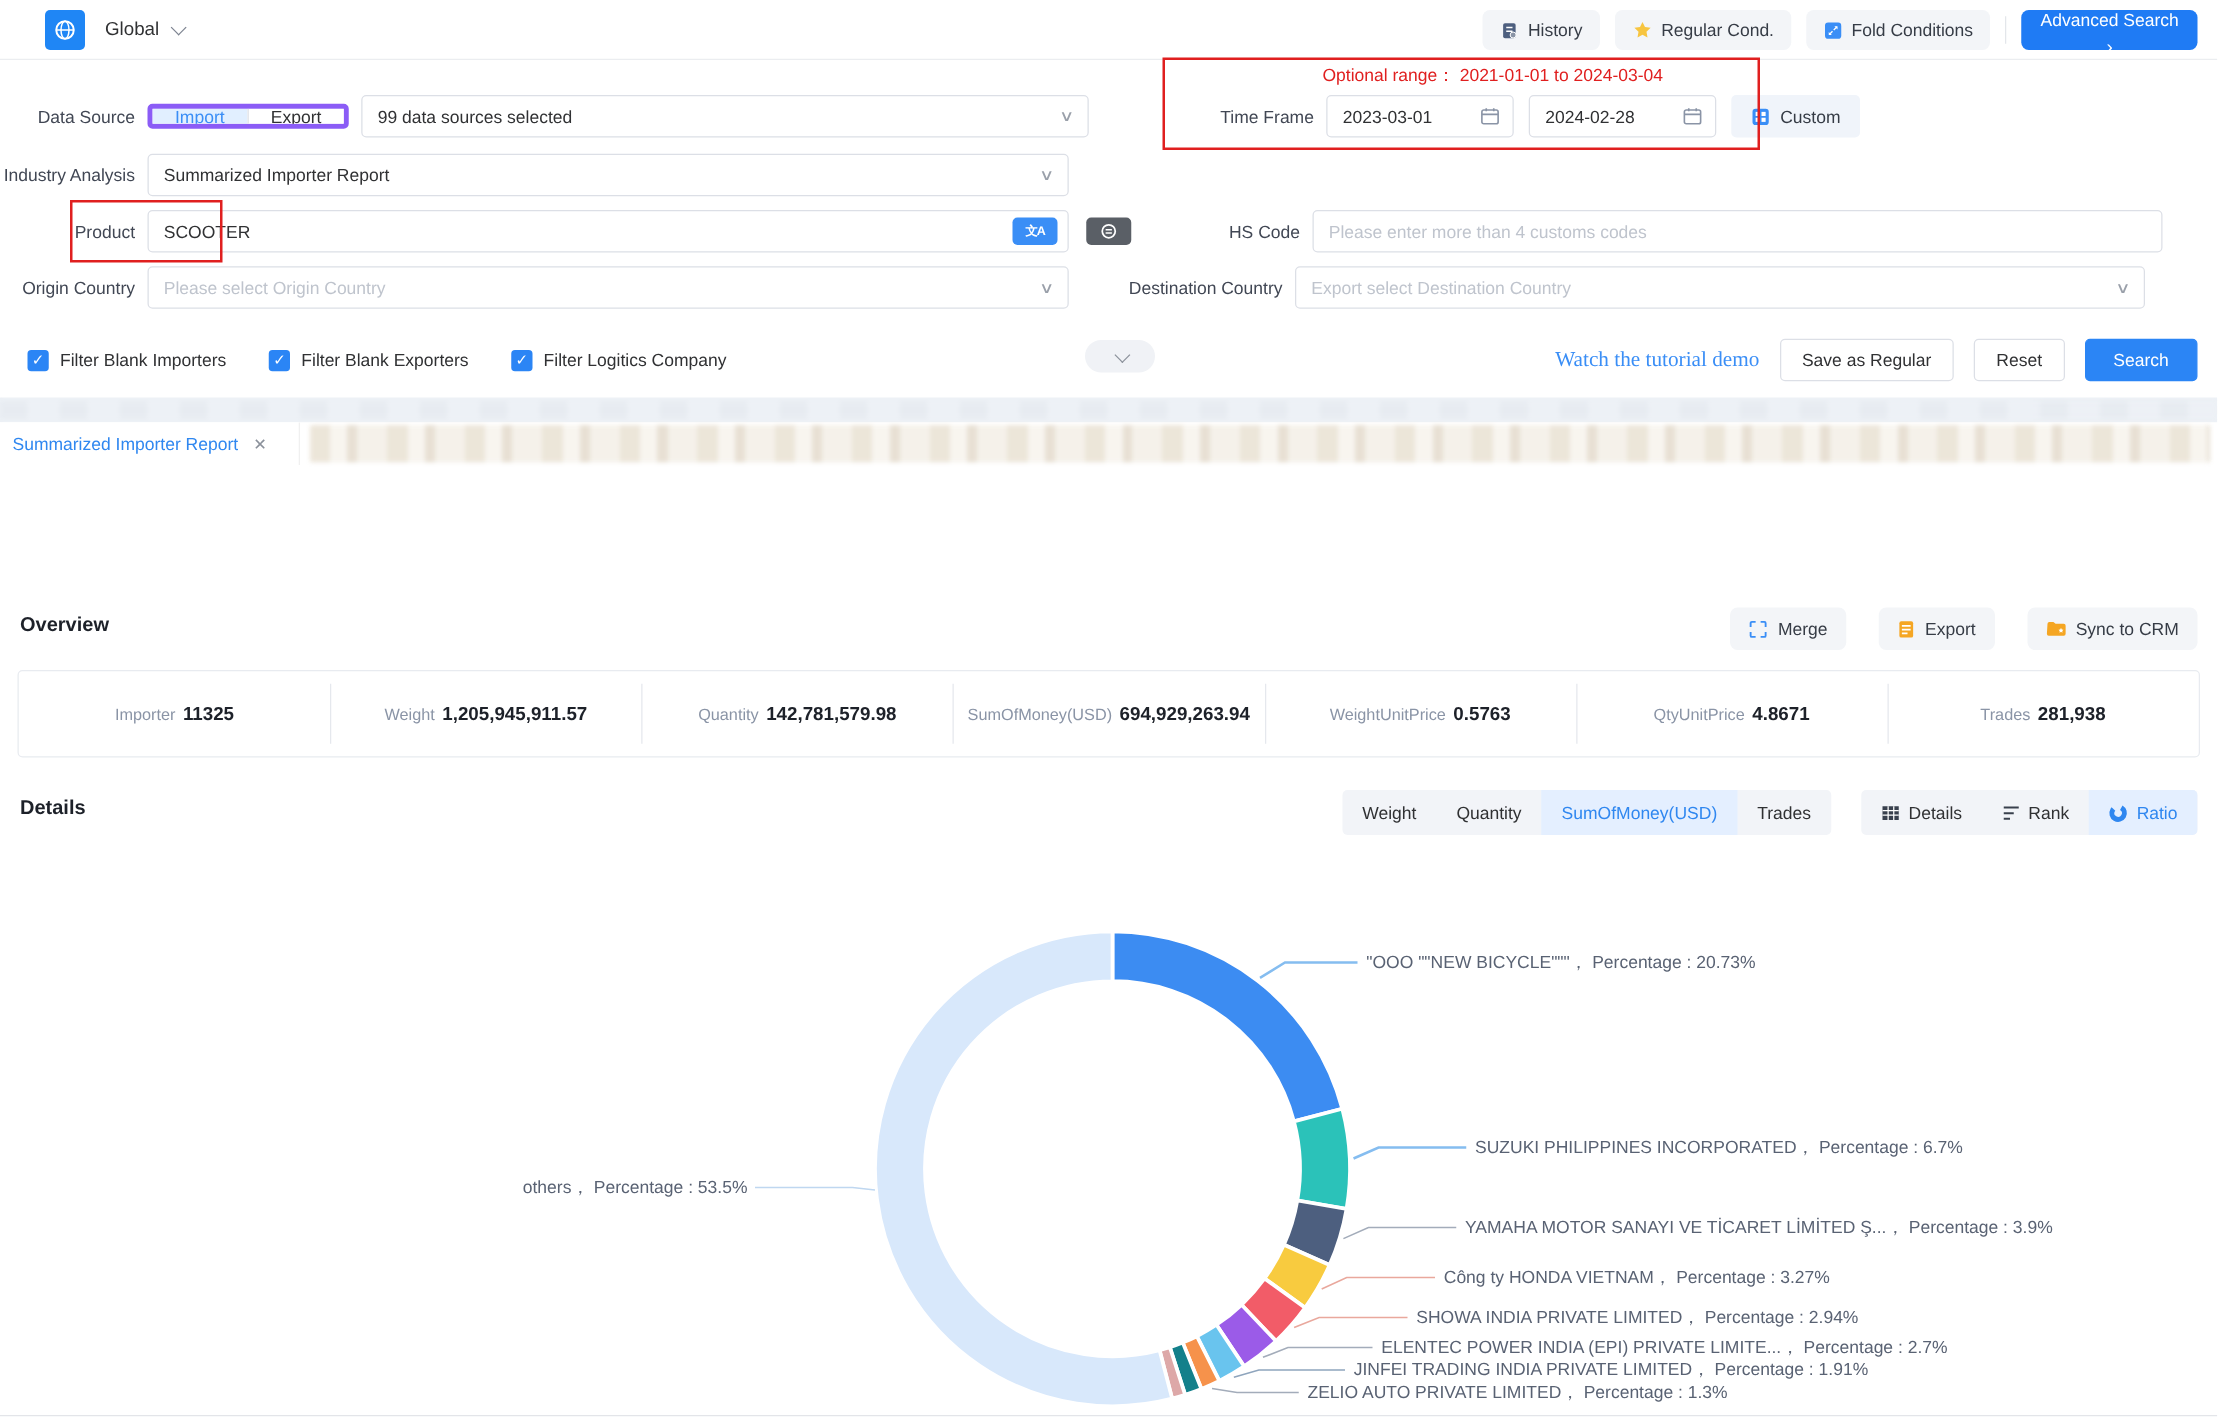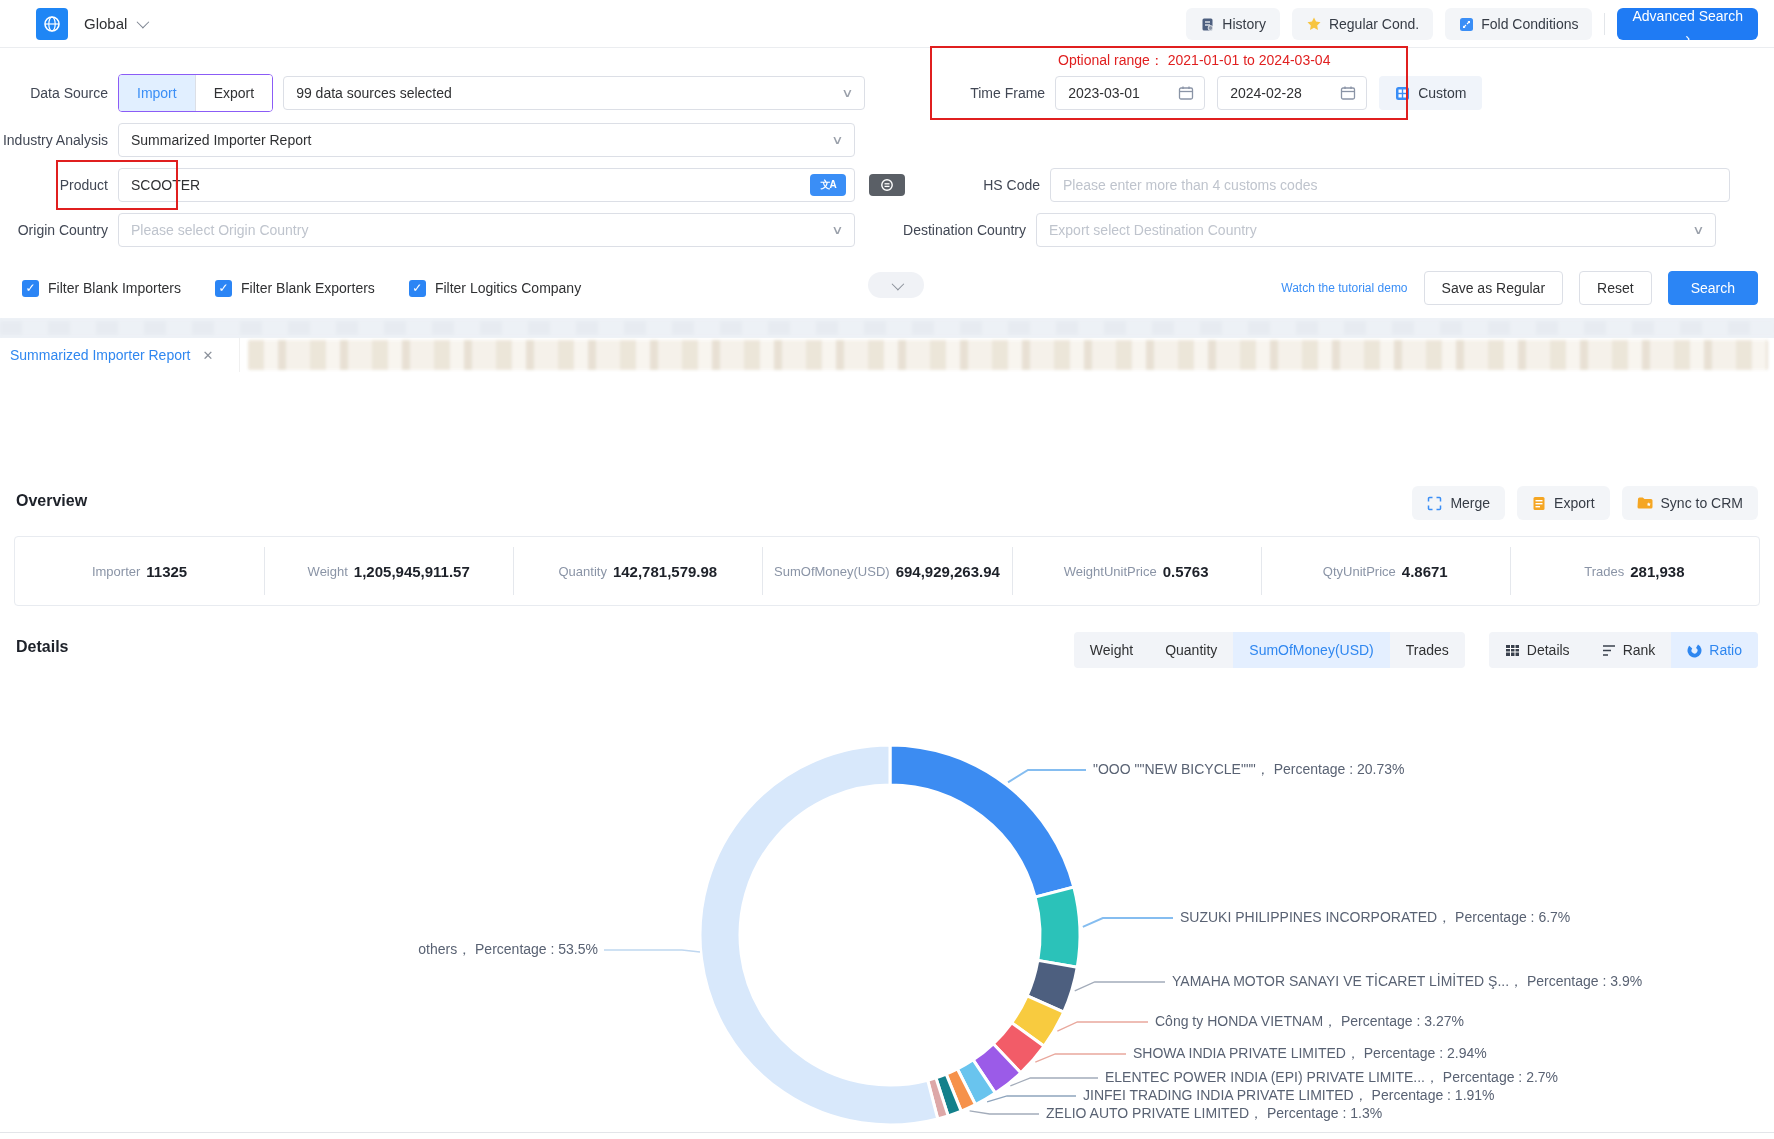--- a/index.html
+++ b/index.html
@@ -20,62 +20,62 @@
 
   
   .frow { position:absolute; left:0; width:1774px; height:34px; display:flex; align-items:center; }
   .lbl { width:108px; text-align:right; font-size:14px; color:#414754; flex:none; }
   .lbl-r { width:180px; text-align:right; font-size:14px; color:#414754; flex:none; }
   .fgap { width:10px; flex:none; }
   .field { height:34px; border:1px solid #dcdfe6; border-radius:4px; background:#fff; display:flex; align-items:center; font-size:14px; color:#303133; position:relative; }
   .field .ph { color:#bfc4cd; }
   .field .inner-pad { padding-left:12px; }
   .sel-chev { position:absolute; right:12px; color:#9aa0aa; font-size:12px; transform:scaleX(1.4); }
-  .seg { display:flex; height:38px; border:1px solid #8b5cf6; border-radius:4px; overflow:hidden; flex:none;text-align:center; }
+  .seg { display:flex; height:20px; border:4px solid #8b5cf6; border-radius:4px; overflow:hidden; flex:none;text-align:center; }
   .seg-item { padding:0 18px; display:flex; align-items:center; font-size:14px; cursor:pointer; background:#fff; color:#303133; }
   .seg-item.active { background:#e1efff; color:#3a8ef6; }
   .seg-item + .seg-item { border-left:1px solid #dcdfe6; }
   .icon-sq { width:36px; height:22px; border-radius:4px; display:flex; align-items:center; justify-content:center; flex:none; }
   .translate { background:#3a8ef6; color:#fff; font-size:10px; font-weight:bold; letter-spacing:-1px; }
   .fuzzy { background:#5a5f66; }
   .date-input { width:150px; }
   .date-input .dtxt { padding-left:12px; }
   .cal { position:absolute; right:10px; }
   .custom-btn { height:34px; background:#f0f4fa; border-radius:4px; display:flex; align-items:center; gap:8px; padding:0 16px; font-size:14px; color:#363c46; cursor:pointer; }
   .opt-range { position:absolute; left:1058px; top:52px; font-size:14px; color:#e01f1f; }
   .redbox { position:absolute; border:2px solid #e01f1f; pointer-events:none; }
 
   
   .cbx-row { position:absolute; left:22px; top:270px; height:36px; display:flex; align-items:center; gap:34px; }
   .cbx { display:flex; align-items:center; gap:9px; cursor:pointer; }
   .cbx-box { width:17px; height:17px; background:#2b85f5; border-radius:3px; color:#fff; font-size:12px; display:flex; align-items:center; justify-content:center; }
   .cbx-lbl { font-size:14px; color:#303133; }
   .collapse-pill { position:absolute; left:868px; top:272px; width:56px; height:26px; background:#f0f2f6; border-radius:13px; display:flex; align-items:center; justify-content:center; cursor:pointer; }
   .actions { position:absolute; right:16px; top:270px; height:36px; display:flex; align-items:center; gap:16px; }
-  .link { color:#3a8ef6; font-size:12px; cursor:pointer; }
+  .link { color:#3a8ef6; font-size:17px; cursor:pointer;font-family:Liberation Serif, serif; }
   .btn { height:34px; border:1px solid #dcdfe6; border-radius:4px; background:#fff; font-size:14px; color:#303133; display:flex; align-items:center; padding:0 17px; cursor:pointer; }
   .btn-primary { background:#2b85f5; border-color:#2b85f5; color:#fff; padding:0 22px; }
 
   
   .band { position:absolute; left:0; top:318px; width:1774px; height:20px; background:#edf1f6; }
   .tabrow { position:absolute; left:0; top:338px; width:1774px; height:34px; background:#fff; }
   .tab-active { position:absolute; left:0; top:0; height:34px; width:240px; background:#fff; display:flex; align-items:center; padding-left:10px; gap:12px; border-right:1px solid #f0f0f0; }
   .tab-title { color:#2f87f0; font-size:14px; }
   .tab-x { color:#8b919b; font-size:13px; cursor:pointer; }
   .noise { position:absolute; left:248px; top:2px; width:1520px; height:30px; border-radius:2px; filter:blur(1.6px); opacity:.95;
     background:
       repeating-linear-gradient(90deg, #ece5d8 0 16px, #f8f5ef 16px 30px, #e7dfd2 30px 38px, #f5f1e9 38px 62px),
       repeating-linear-gradient(0deg, rgba(255,255,255,.45) 0 4px, rgba(210,200,180,.25) 4px 8px); }
   .band-noise { position:absolute; left:0; top:3px; width:1774px; height:14px; opacity:.25; filter:blur(1.5px);
     background: repeating-linear-gradient(90deg, #d8dde4 0 22px, #eef1f6 22px 48px); }
 
   
   .rpt-title { position:absolute; left:0; top:418px; width:1774px; text-align:center; font-size:17px; font-weight:500; color:#2f3137; }
   .sec-head { position:absolute; font-size:16px; font-weight:700; color:#1d2129; }
-  .ov-actions { position:absolute; right:16px; top:486px; display:flex; gap:12px; }
+  .ov-actions { position:absolute; right:16px; top:486px; display:flex; gap:26px; }
   .ov-btn { height:34px; background:#f3f5f8; border-radius:6px; display:flex; align-items:center; gap:8px; padding:0 15px; font-size:14px; color:#363c46; cursor:pointer; }
   .stats-card { position:absolute; left:14px; top:536px; width:1746px; height:70px; border:1px solid #e8ebf0; border-radius:4px; background:#fff; display:flex; }
   .stat { flex:1; display:flex; flex-direction:row; align-items:center; justify-content:center; gap:6px; position:relative; }
   .stat + .stat::before { content:""; position:absolute; left:0; top:10px; bottom:10px; width:1px; background:#e5e8ed; }
   .stat-lbl { font-size:13px; color:#8a94a6; }
   .stat-val { font-size:15px; font-weight:700; color:#1d2129; }
   .dt-actions { position:absolute; right:16px; top:632px; display:flex; gap:24px; }
   .tgl-group { display:flex; background:#f2f4f8; border-radius:4px; overflow:hidden; }
   .tgl { height:36px; display:flex; align-items:center; gap:7px; padding:0 16px; font-size:14px; color:#303133; cursor:pointer; }
   .tgl.sel { background:#e4efff; color:#2f87f0; }

